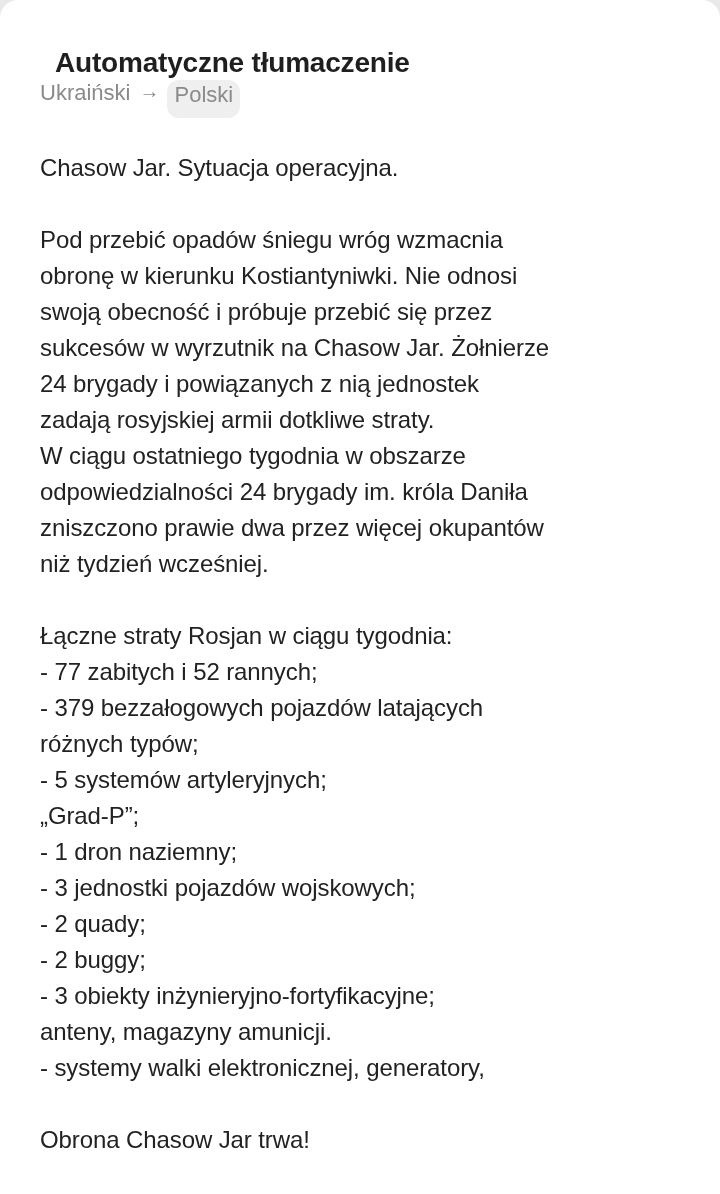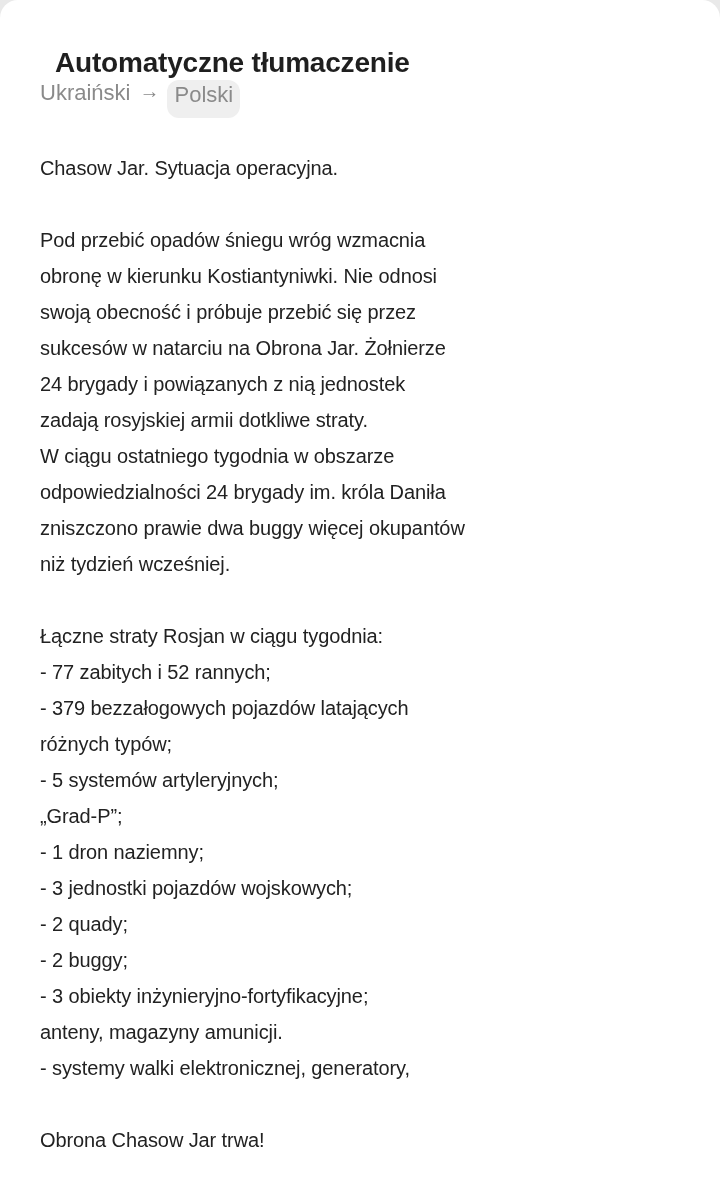--- a/index.html
+++ b/index.html
@@ -53,21 +53,21 @@
       height: 38px;
       line-height: 30px;
       color: #8a8a8a;
     }
     .body-text {
       position: absolute;
       left: 40px;
       top: 150px;
       width: 660px;
       font-family: "Liberation Sans", sans-serif;
-      font-size: 20px;
+      font-size: 24px;
       line-height: 36px;
       color: #222222;
       letter-spacing: -0.1px;
     }
     .para {
       margin: 0;
     }
     .line {
       display: block;
       white-space: nowrap;
@@ -91,26 +91,26 @@
   </div>
 
   <div class="body-text">
     <span class="line">Chasow Jar. Sytuacja operacyjna.</span>
     <span class="gap"></span>
 
     <div class="para">
       <span class="line">Pod przebić opadów śniegu wróg wzmacnia</span>
       <span class="line">obronę w kierunku Kostiantyniwki. Nie odnosi</span>
       <span class="line">swoją obecność i próbuje przebić się przez</span>
-      <span class="line">sukcesów w natarciu na Obrona Jar. Żołnierze</span>
+      <span class="line">sukcesów w wyrzutnik na Chasow Jar. Żołnierze</span>
       <span class="line">24 brygady i powiązanych z nią jednostek</span>
       <span class="line">zadają rosyjskiej armii dotkliwe straty.</span>
       <span class="line">W ciągu ostatniego tygodnia w obszarze</span>
       <span class="line">odpowiedzialności 24 brygady im. króla Daniła</span>
-      <span class="line">zniszczono prawie dwa buggy więcej okupantów</span>
+      <span class="line">zniszczono prawie dwa przez więcej okupantów</span>
       <span class="line">niż tydzień wcześniej.</span>
     </div>
     <span class="gap"></span>
 
     <div class="para">
       <span class="line">Łączne straty Rosjan w ciągu tygodnia:</span>
       <span class="line">- 77 zabitych i 52 rannych;</span>
       <span class="line">- 379 bezzałogowych pojazdów latających</span>
       <span class="line">różnych typów;</span>
       <span class="line">- 5 systemów artyleryjnych;</span>

